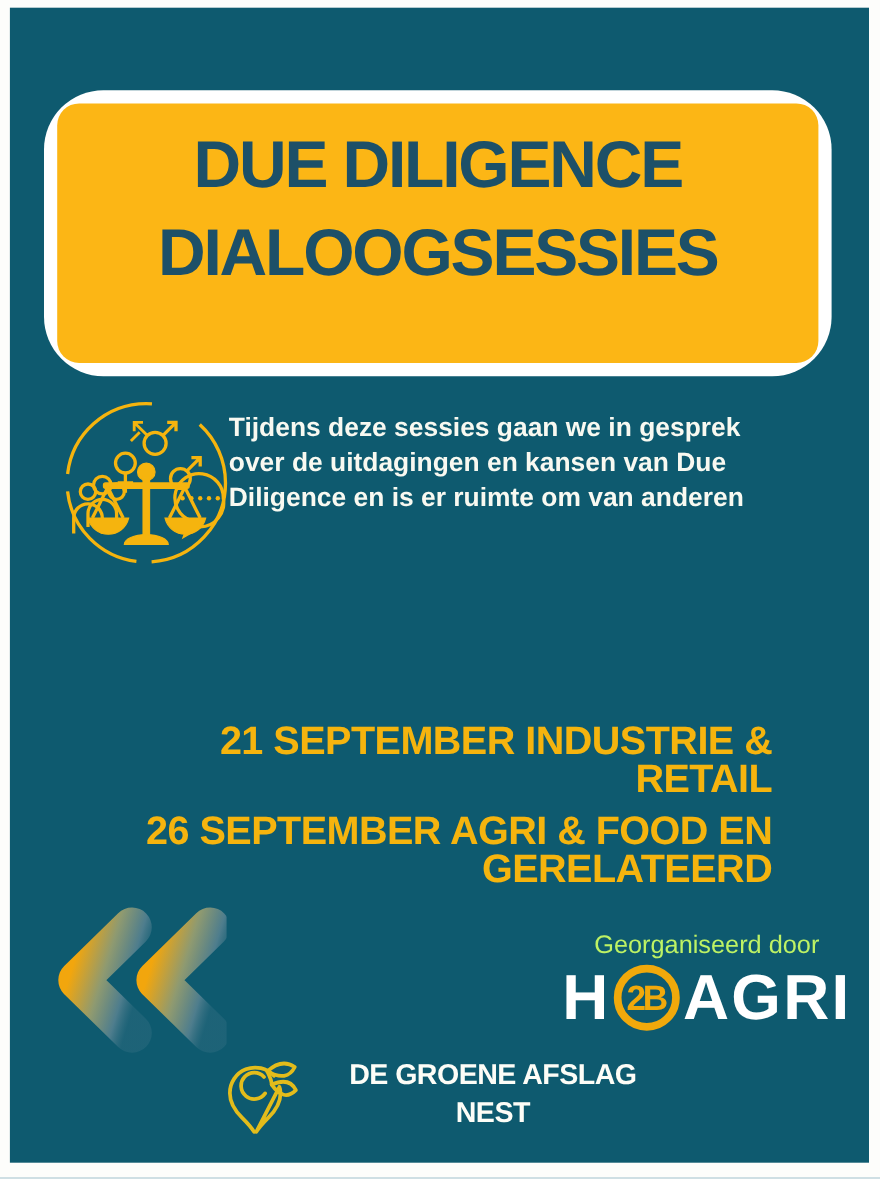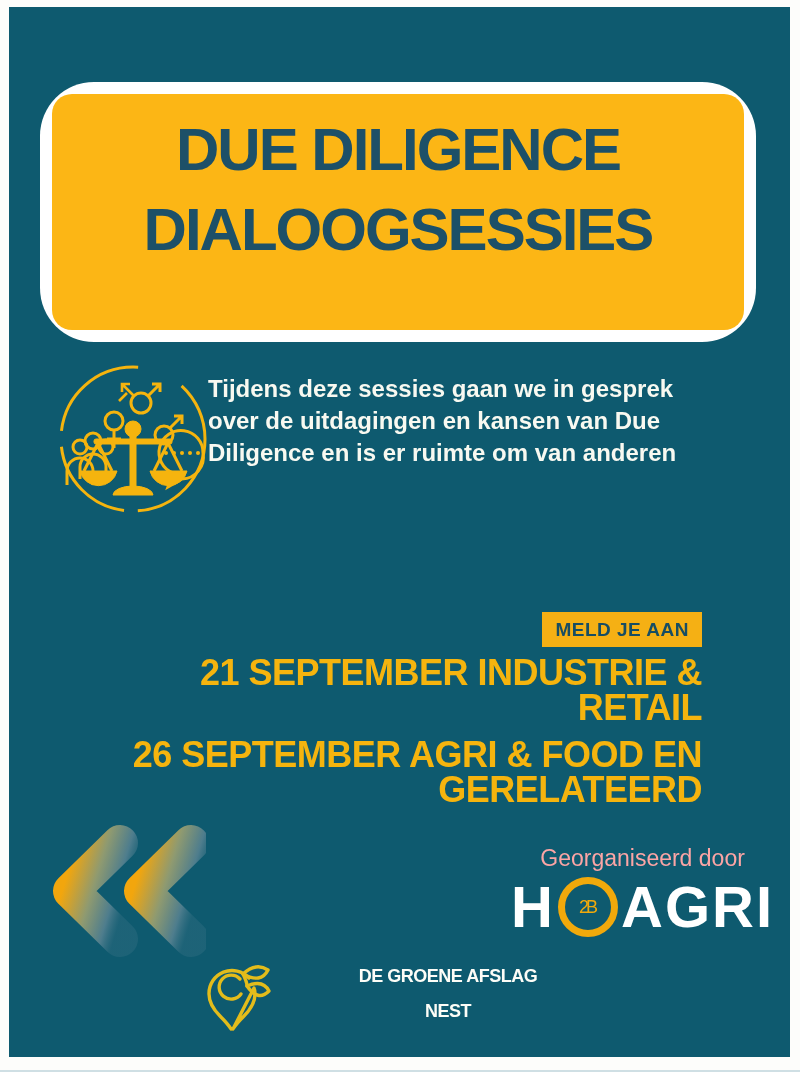--- a/index.html
+++ b/index.html
@@ -104,21 +104,21 @@
   
   .organizer {
     position: absolute;
     right: 16px; top: 838px;
     display: flex;
     flex-direction: column;
     align-items: center;
   }
   .organizer-label {
     font-size: 23px;
-    color: #fca5a5;
+    color: #bef264;
     margin-bottom: 4px;
     align-self: center;
   }
   .logo-row {
     display: flex;
     align-items: center;
   }
   .logo-part {
     font-size: 58px;
     font-weight: bold;
@@ -129,41 +129,41 @@
   .logo-ring {
     width: 60px; height: 60px;
     border: 7px solid #f1a90b;
     border-radius: 50%;
     margin: 0 3px;
     display: flex;
     align-items: center;
     justify-content: center;
   }
   .logo-ring span {
-    font-size: 18px;
-    font-weight: normal;
+    font-size: 32px;
+    font-weight: bold;
     color: #f1a90b;
     letter-spacing: -3px;
     transform: translateX(-1px);
   }
 
   
   .venue {
     position: absolute;
     left: 192px; top: 946px;
     display: flex;
     align-items: center;
     gap: 22px;
   }
   .venue-icon { width: 70px; height: 82px; }
   .venue-text {
     width: 310px;
     text-align: center;
     color: #fdfdf7;
-    font-size: 18px;
+    font-size: 26px;
     line-height: 35px;
     font-weight: bold;
     letter-spacing: -0.5px;
   }
 </style>
 </head>
 <body>
 
 <div class="page">
   <div class="poster">
@@ -219,21 +219,20 @@
         <path d="M60 138 a20 9 0 0 1 40 0 z"></path>
       </g>
     </svg>
 
     <div class="intro-text">
       <div>Tijdens deze sessies gaan we in gesprek</div>
       <div>over de uitdagingen en kansen van Due</div>
       <div>Diligence en is er ruimte om van anderen</div>
     </div>
 
-    <div class="cta-badge">MELD JE AAN</div>
 
     <div class="sessions">
       <div class="session">
         <div>21 SEPTEMBER INDUSTRIE &amp;</div>
         <div>RETAIL</div>
       </div>
       <div class="session">
         <div>26 SEPTEMBER AGRI &amp; FOOD EN</div>
         <div>GERELATEERD</div>
       </div>

